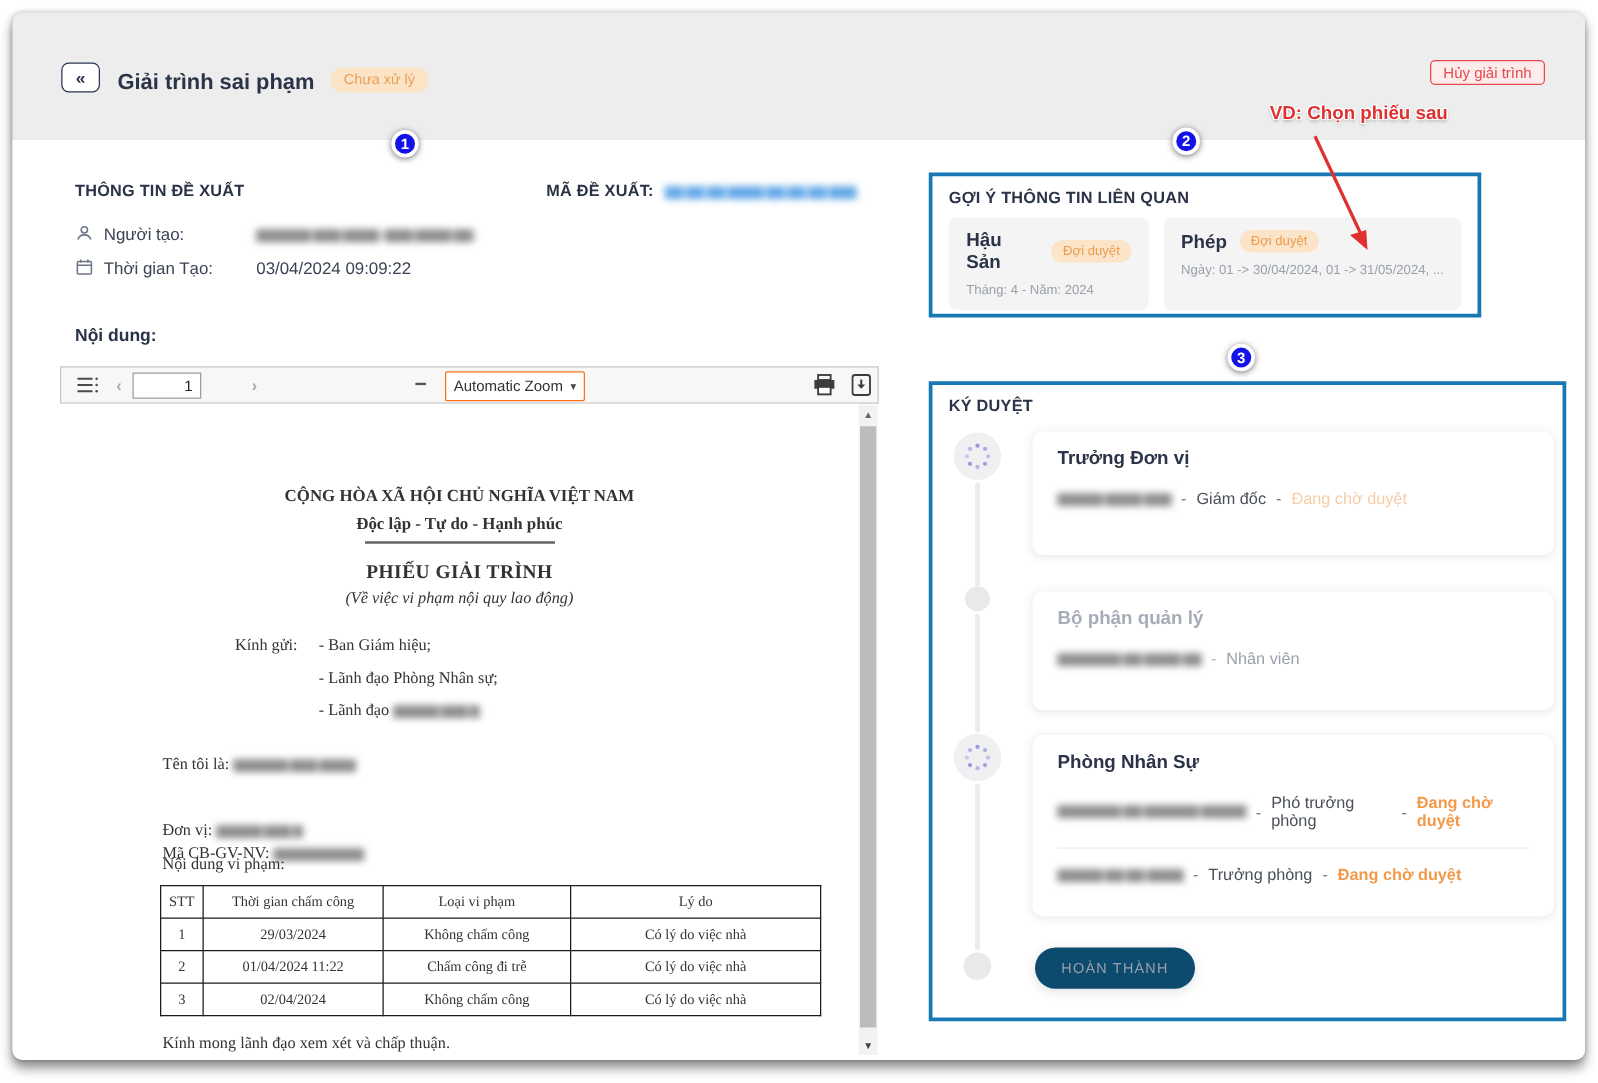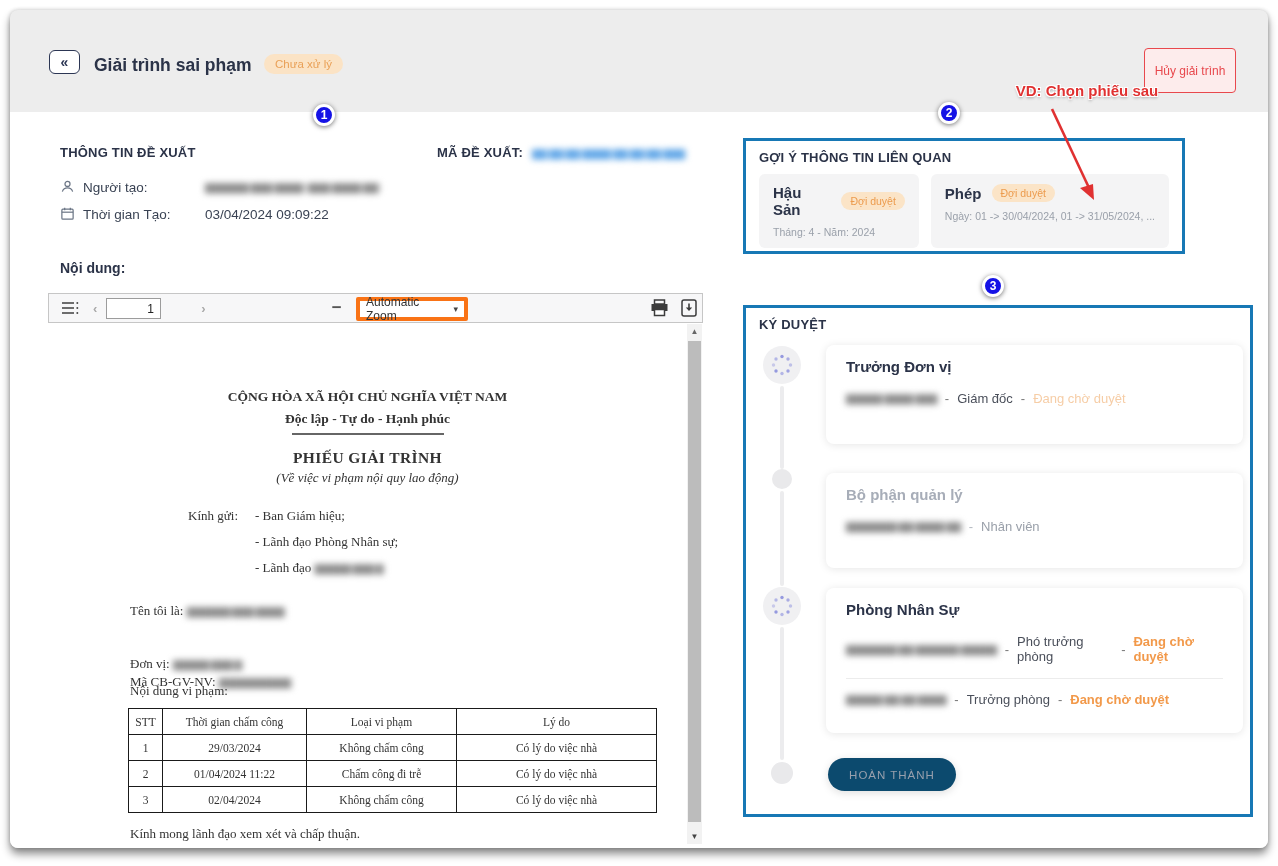--- a/index.html
+++ b/index.html
@@ -13,21 +13,21 @@
          box-shadow:0 6px 9px rgba(0,0,0,.45), 0 0 4px rgba(0,0,0,.2); }
   #main { position:absolute; left:0; right:0; top:102px; bottom:0; background:#ffffff; border-radius:0 0 8px 8px; }
 
   
   .back-btn { left:39px; top:40px; width:31px; height:24px; background:#fff; border:1.6px solid #2c3654;
               border-radius:6px; color:#2c3654; font-size:14px; font-weight:bold; display:flex; align-items:center;
               justify-content:center; cursor:pointer; }
   .page-title { left:84px; top:45px; font-size:17.5px; font-weight:bold; color:#2b3348; }
   .status-pill { left:254px; top:44px; padding:4px 11px; background:#fbe3c5; color:#e9a057; font-size:11.5px;
                  border-radius:12px; }
-  .cancel-btn { left:1134px; top:38px; width:92px; height:45px; background:#fdecec; border:1px solid #e8484d;
+  .cancel-btn { left:1134px; top:38px; width:92px; height:20px; background:#fdecec; border:1px solid #e8484d;
                 color:#e8484d; font-size:12px; border-radius:4px; display:flex; align-items:center; justify-content:center;
                 cursor:pointer; }
 
   
   .callout { width:22px; height:22px; background:#1512e6; border:3px solid #fff; border-radius:50%;
              color:#fff; font-size:12px; font-weight:bold; display:flex; align-items:center; justify-content:center;
              box-shadow:0 1px 5px rgba(0,0,0,.55); z-index:30; }
 
   
   .sec-title { font-size:13px; font-weight:bold; color:#2b3348; letter-spacing:.2px; }
@@ -38,21 +38,21 @@
   .mini-icon { width:15px; height:15px; color:#6b7585; }
 
   
   #viewer { left:38px; top:283px; width:655px; height:552px; }
   .pdf-toolbar { position:absolute; left:0; top:0; right:0; height:30px; background:#f7f7f8;
                  border:1px solid #c6c6c6; display:flex; align-items:center; }
   .tb-icon { color:#4a4a4a; display:flex; align-items:center; justify-content:center; cursor:pointer; }
   .chev { font-size:13px; color:#a9a9a9; font-weight:bold; cursor:pointer; }
   .pg-input { position:absolute; left:57px; top:4px; width:55px; height:21px; border:1px solid #9c9c9c; background:#fff;
               font-size:12px; text-align:right; padding-right:6px; color:#222; }
-  .zoomsel { position:absolute; left:307px; top:3px; width:112px; height:24px; background:#fff; border:4px solid #f97316;
+  .zoomsel { position:absolute; left:307px; top:3px; width:112px; height:24px; background:#fff; border:1px solid #f97316;
              border-radius:2px; font-size:12px; color:#333; display:flex; align-items:center; padding:0 6px; gap:6px;
              cursor:pointer; }
   .zoomsel .caret { margin-left:auto; font-size:9px; color:#444; }
   .pm { font-size:17px; color:#555; font-weight:bold; cursor:pointer; }
 
   #doc { position:absolute; left:0; top:30px; right:16px; bottom:0; background:#fff; overflow:hidden;
          font-family:"Liberation Serif", serif; color:#333; }
   .doc-center { position:absolute; left:0; width:100%; text-align:center; }
   .doc-line { position:absolute; font-size:13px; }
   .doc-rule { position:absolute; height:1.5px; background:#666; }

